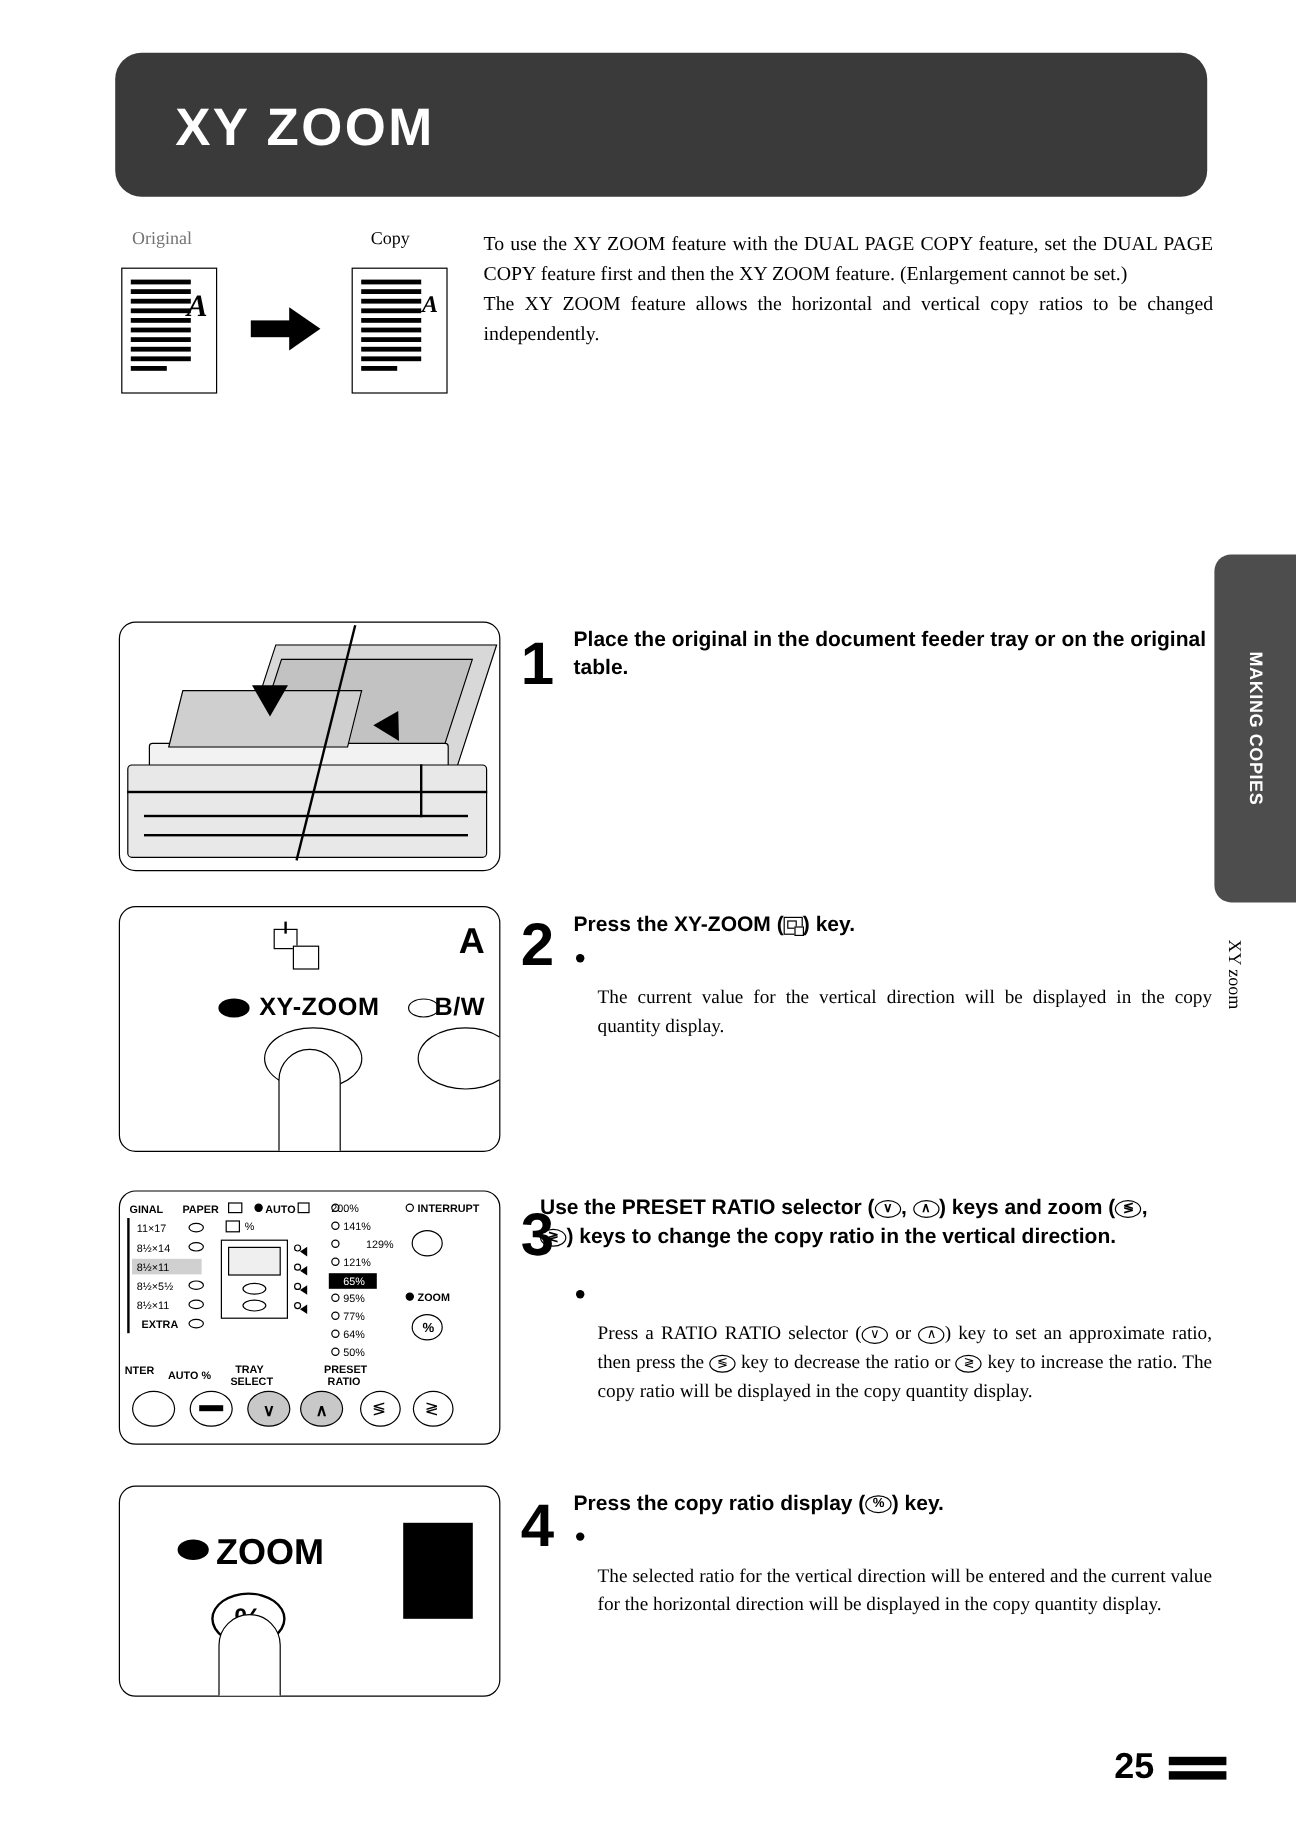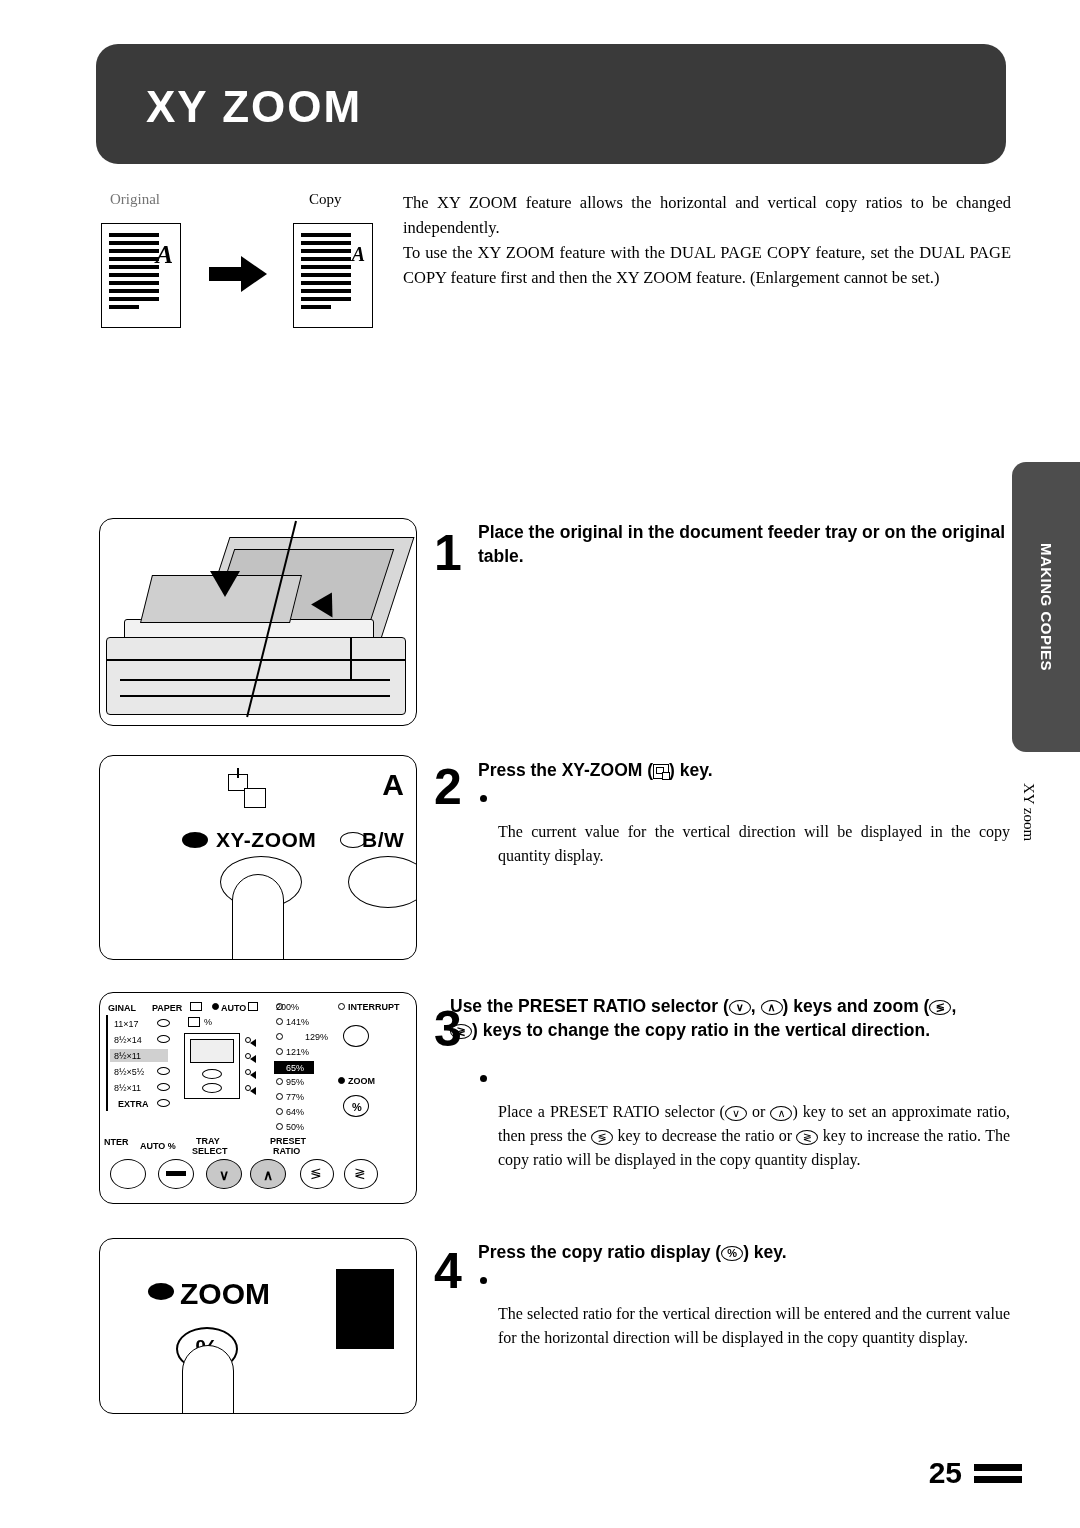--- a/index.html
+++ b/index.html
@@ -269,22 +269,22 @@
       <i></i>
       <i></i>
       <i></i>
       <i></i>
       <i class="short"></i>
   </div>
   <div class="doc-letter small">A</div>
 </div>
 
 <div class="intro-text">
+  <p>To use the XY ZOOM feature with the DUAL PAGE COPY feature, set the DUAL PAGE COPY feature first and then the XY ZOOM feature. (Enlargement cannot be set.)</p>
   <p>The XY ZOOM feature allows the horizontal and vertical copy ratios to be changed independently.</p>
-  <p>To use the XY ZOOM feature with the DUAL PAGE COPY feature, set the DUAL PAGE COPY feature first and then the XY ZOOM feature. (Enlargement cannot be set.)</p>
 </div>
 
 <div class="side-tab">
   <span>MAKING COPIES</span>
 </div>
 <div class="side-sub">
   <span>XY zoom</span>
 </div>
 
 <div class="figure" id="fig1">
@@ -413,21 +413,21 @@
 </div>
 
 <div class="step-num" style="left:434px; top:1000px;">3</div>
 <div class="step-head" style="left:450px; top:994px; width:532px;">
   <span>Use the PRESET RATIO selector (</span><span class="key">∨</span><span>,</span>&nbsp;<span class="key">∧</span><span>) keys and</span>
   <span>zoom (</span><span class="key">≶</span><span>,</span>&nbsp;<span class="key">≷</span><span>) keys to change the copy ratio in the</span>
   <span>vertical direction.</span>
 </div>
 <div class="bullet" style="left:480px; top:1075px;"></div>
 <div class="step-body" style="left:498px; top:1064px; width:512px;">
-  <span>Place a PRESET RATIO selector (</span><span class="key">∨</span>
+  <span>Press a RATIO RATIO selector (</span><span class="key">∨</span>
   <span>or</span> <span class="key">∧</span><span>) key to set an approximate ratio, then press the</span>
   <span class="key">≶</span> <span>key to decrease the ratio or</span>
   <span class="key">≷</span> <span>key to increase the ratio. The copy ratio will be displayed in the copy quantity display.</span>
 </div>
 
 <div class="figure" id="fig4">
   <div class="led" style="left:48px; top:44px; width:26px; height:17px;"></div>
   <div class="f4-zoom">ZOOM</div>
   <div class="f4-pct">%</div>
   <div class="f4-black"></div>

